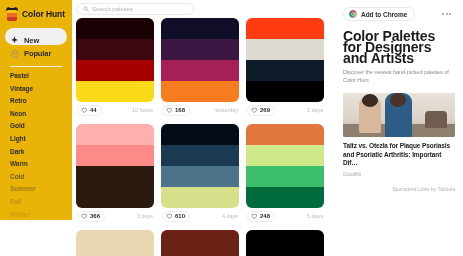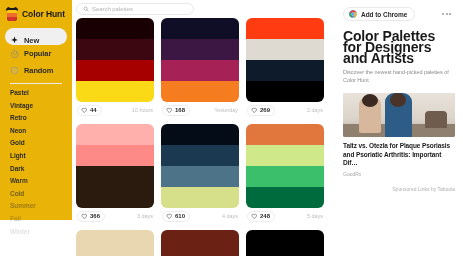--- a/index.html
+++ b/index.html
@@ -203,27 +203,20 @@
         <span class="nav-label">New</span>
       </div>
 
       <div class="nav-item">
         <svg class="nav-ico" viewBox="0 0 24 24">
           <path d="M13 2c1 4-3 5-3 9a4 4 0 108 0c0-2-1-3-1-5 3 2 5 5 5 8a9 9 0 11-18 0C4 8 9 5 13 2z" fill="none" stroke="#8a8a8a" stroke-width="1.8" stroke-linejoin="round"></path>
         </svg>
         <span class="nav-label">Popular</span>
       </div>
 
-      <div class="nav-item">
-        <svg class="nav-ico" viewBox="0 0 24 24">
-          <circle cx="12" cy="12" r="9.2" fill="none" stroke="#9a9a9a" stroke-width="1.8"></circle>
-          <circle cx="12" cy="12" r="4.6" fill="none" stroke="#b5b5b5" stroke-width="1.6"></circle>
-        </svg>
-        <span class="nav-label">Random</span>
-      </div>
 
     </nav>
 
     <div class="divider"></div>
 
     <div class="tags">
       <div class="tag" style="opacity:1">Pastel</div>
       <div class="tag" style="opacity:1">Vintage</div>
       <div class="tag" style="opacity:1">Retro</div>
       <div class="tag" style="opacity:1">Neon</div>

